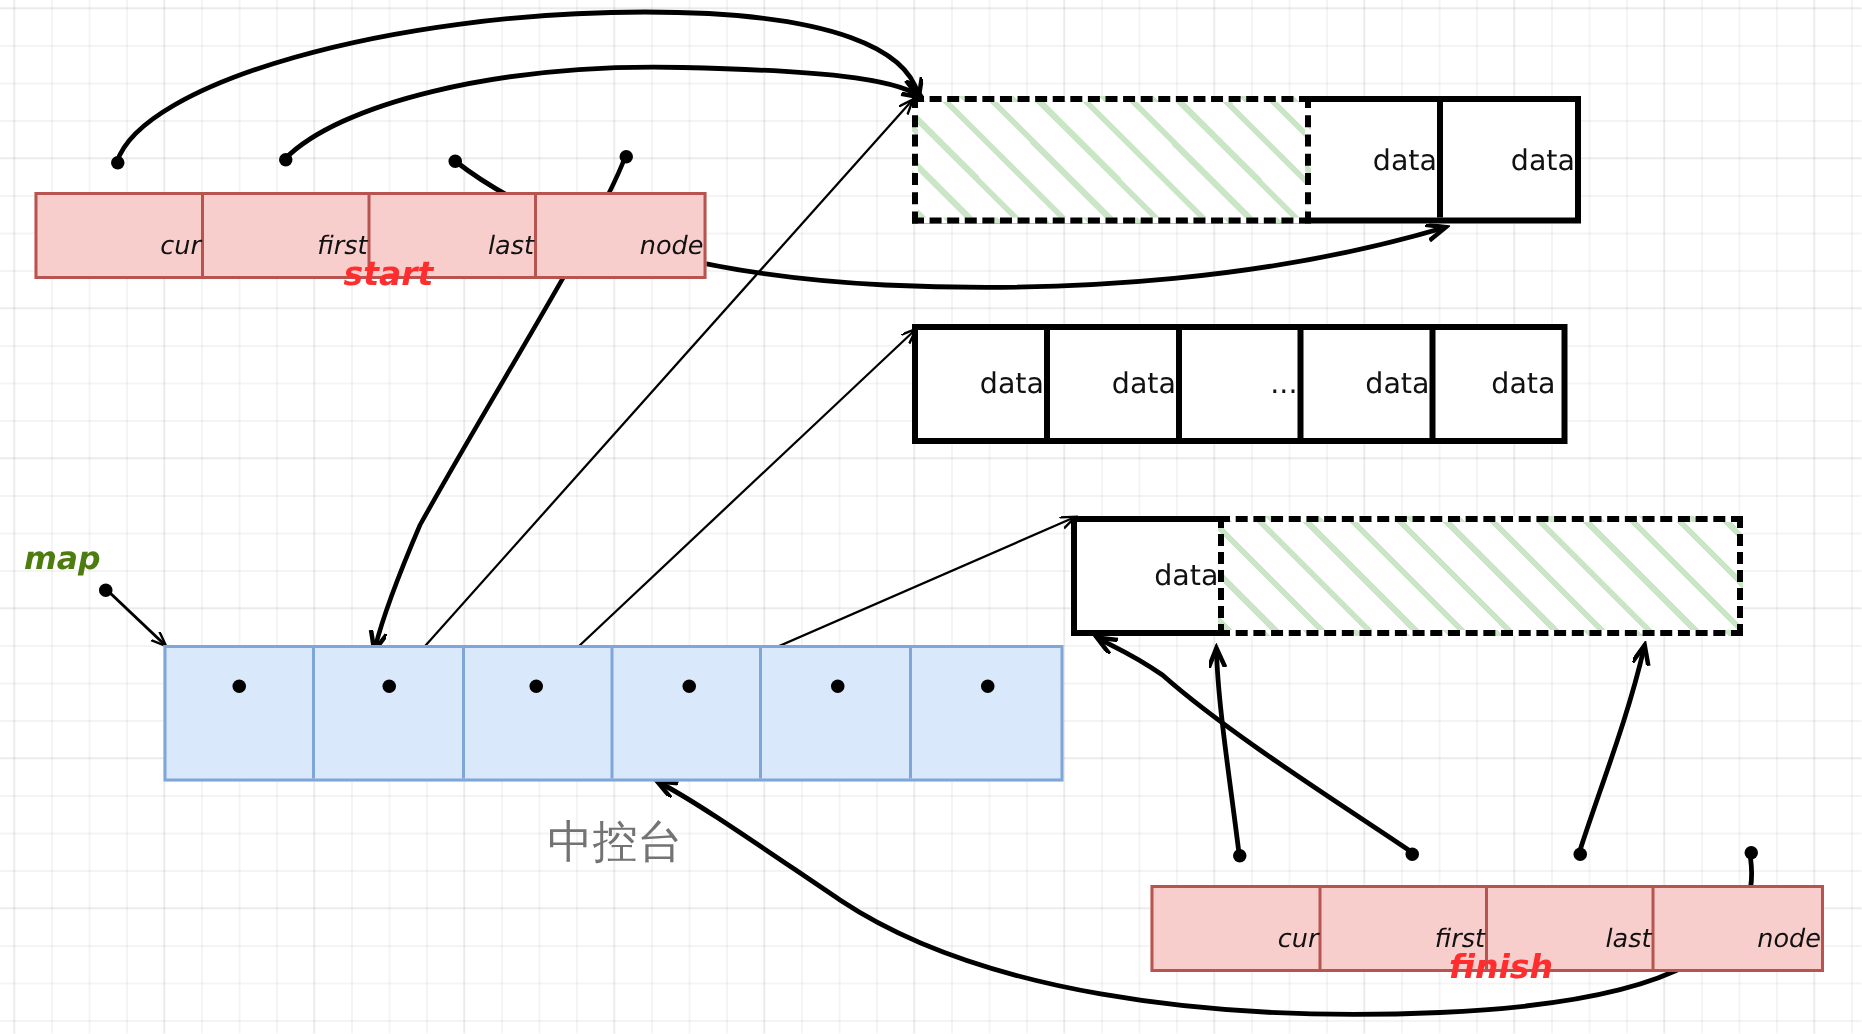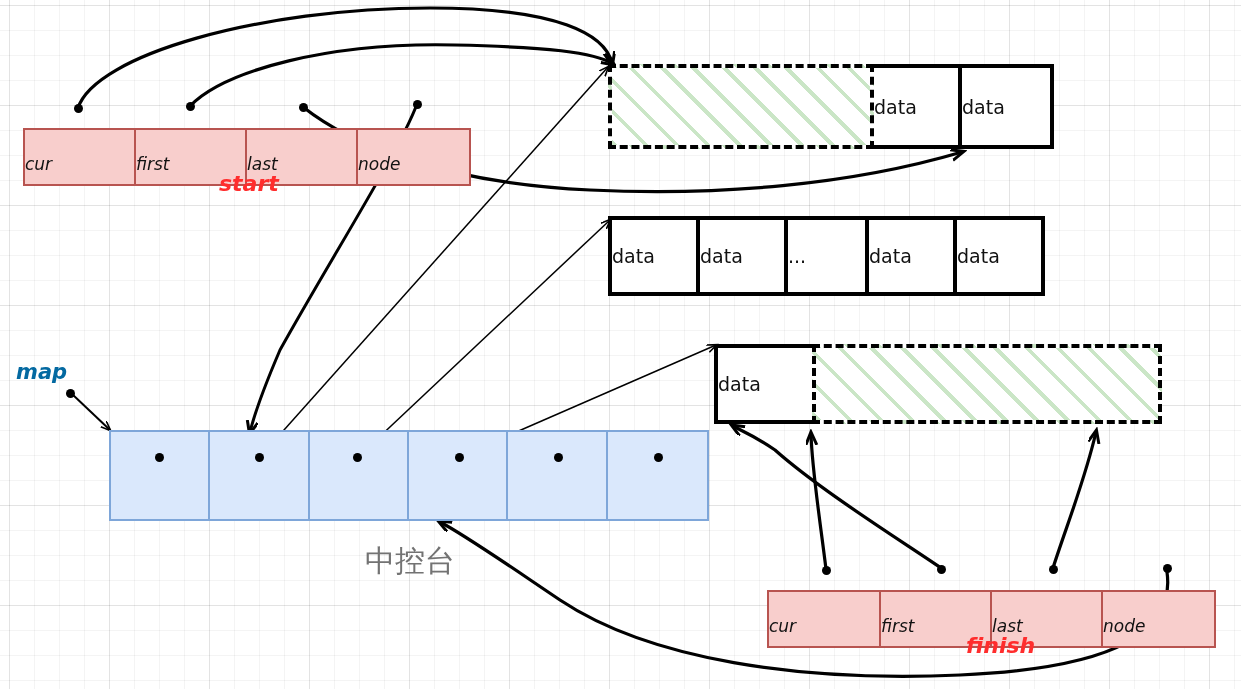--- a/index.html
+++ b/index.html
@@ -13,21 +13,21 @@
       linear-gradient(to right, rgba(0,0,0,0.045) 1px, transparent 1px),
       linear-gradient(to bottom, rgba(0,0,0,0.045) 1px, transparent 1px);
     background-size:100px 100px,100px 100px,25px 25px,25px 25px;
     background-position:9px 5px,9px 5px,9px 5px,9px 5px;
     overflow:hidden;
     position:relative;
   }
   #canvas{position:absolute;left:0;top:0;width:1241px;height:689px;}
   .svg-layer{position:absolute;left:0;top:0;width:1241px;height:689px;pointer-events:none;}
   .box{position:absolute;box-sizing:border-box;display:flex;}
-  .cell{box-sizing:border-box;display:flex;align-items:center;justify-content:flex-start;}
+  .cell{box-sizing:border-box;display:flex;align-items:center;justify-content:flex-end;}
 
   
   .struct{border:2px solid #b85450;background:#f8cecc;margin-top:32px;}
   .struct .cell{border-right:2px solid #b85450;font-style:italic;font-size:17px;color:#111;
                 font-family:"DejaVu Sans",sans-serif;padding-top:14px;}
   .struct .cell:last-child{border-right:none;}
 
   
   .buf{border:4px solid #000;background:#fff;}
   .buf .cell{border-right:4px solid #000;font-size:19px;color:#111;font-family:"DejaVu Sans",sans-serif;}
@@ -49,21 +49,21 @@
 
   
   .map-arr{border:2px solid #7ea6d9;background:#dae8fc;}
   .map-arr .cell{border-right:2px solid #7ea6d9;position:relative;}
   .map-arr .cell:last-child{border-right:none;}
 
   .dot{position:absolute;width:9px;height:9px;border-radius:50%;background:#000;}
 
   .lbl{position:absolute;font-style:italic;font-weight:bold;white-space:nowrap;}
   .lbl-red{color:#ff2d2d;font-size:22px;}
-  .lbl-blk{color:#0369a1;font-size:21px;}
+  .lbl-blk{color:#4d7c0f;font-size:21px;}
   .lbl-cn{position:absolute;color:#737373;font-size:30px;font-family:"DejaVu Sans",sans-serif;white-space:nowrap;}
 </style>
 </head>
 <body>
 
 <div id="canvas">
 
   <svg class="svg-layer" viewBox="0 0 1241 689">
     <defs>
       <marker id="ah" markerWidth="12" markerHeight="12" refX="9" refY="4" orient="auto" markerUnits="userSpaceOnUse">
@@ -110,21 +110,21 @@
       <span>last</span>
     </div>
     <div class="cell" style="width:112px;">
       <span>node</span>
     </div>
   </div>
   <div class="dot" style="left:74px;top:104px;"></div>
   <div class="dot" style="left:186px;top:102px;"></div>
   <div class="dot" style="left:299px;top:103px;"></div>
   <div class="dot" style="left:413px;top:100px;"></div>
-  <div class="lbl lbl-red" style="left:219px;top:171px;">start</div>
+  <div class="lbl lbl-red" style="left:229px;top:171px;">start</div>
 
   <div class="box struct" style="left:767px;top:558px;width:449px;height:58px;">
     <div class="cell" style="width:113px;">
       <span>cur</span>
     </div>
     <div class="cell" style="width:112px;">
       <span>first</span>
     </div>
     <div class="cell" style="width:112px;">
       <span>last</span>

